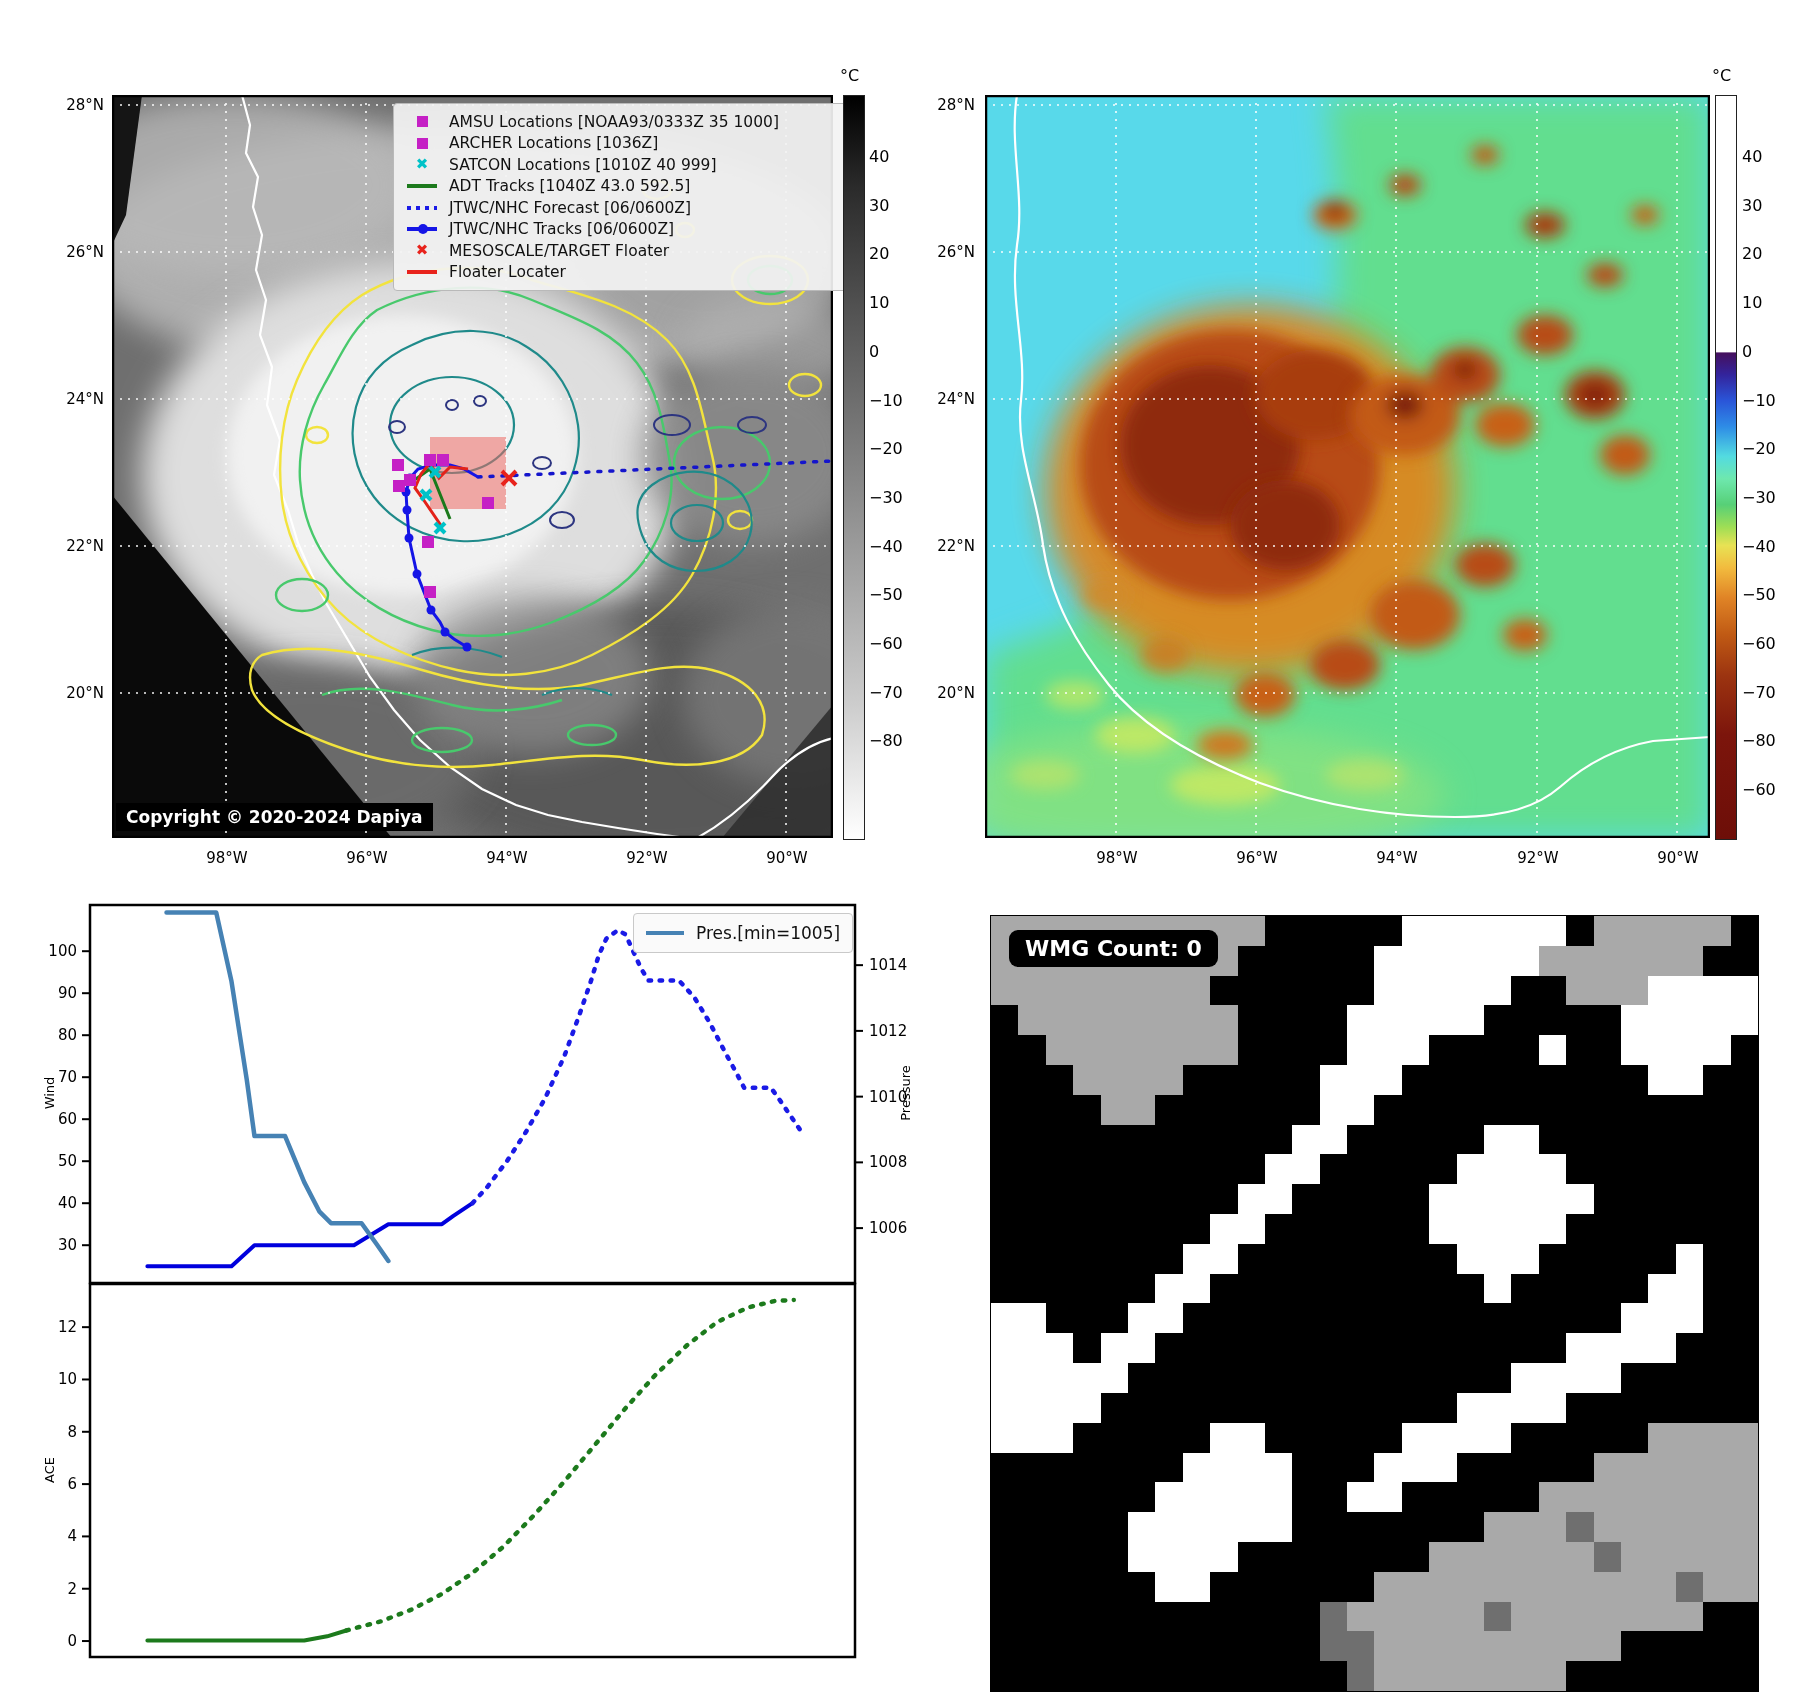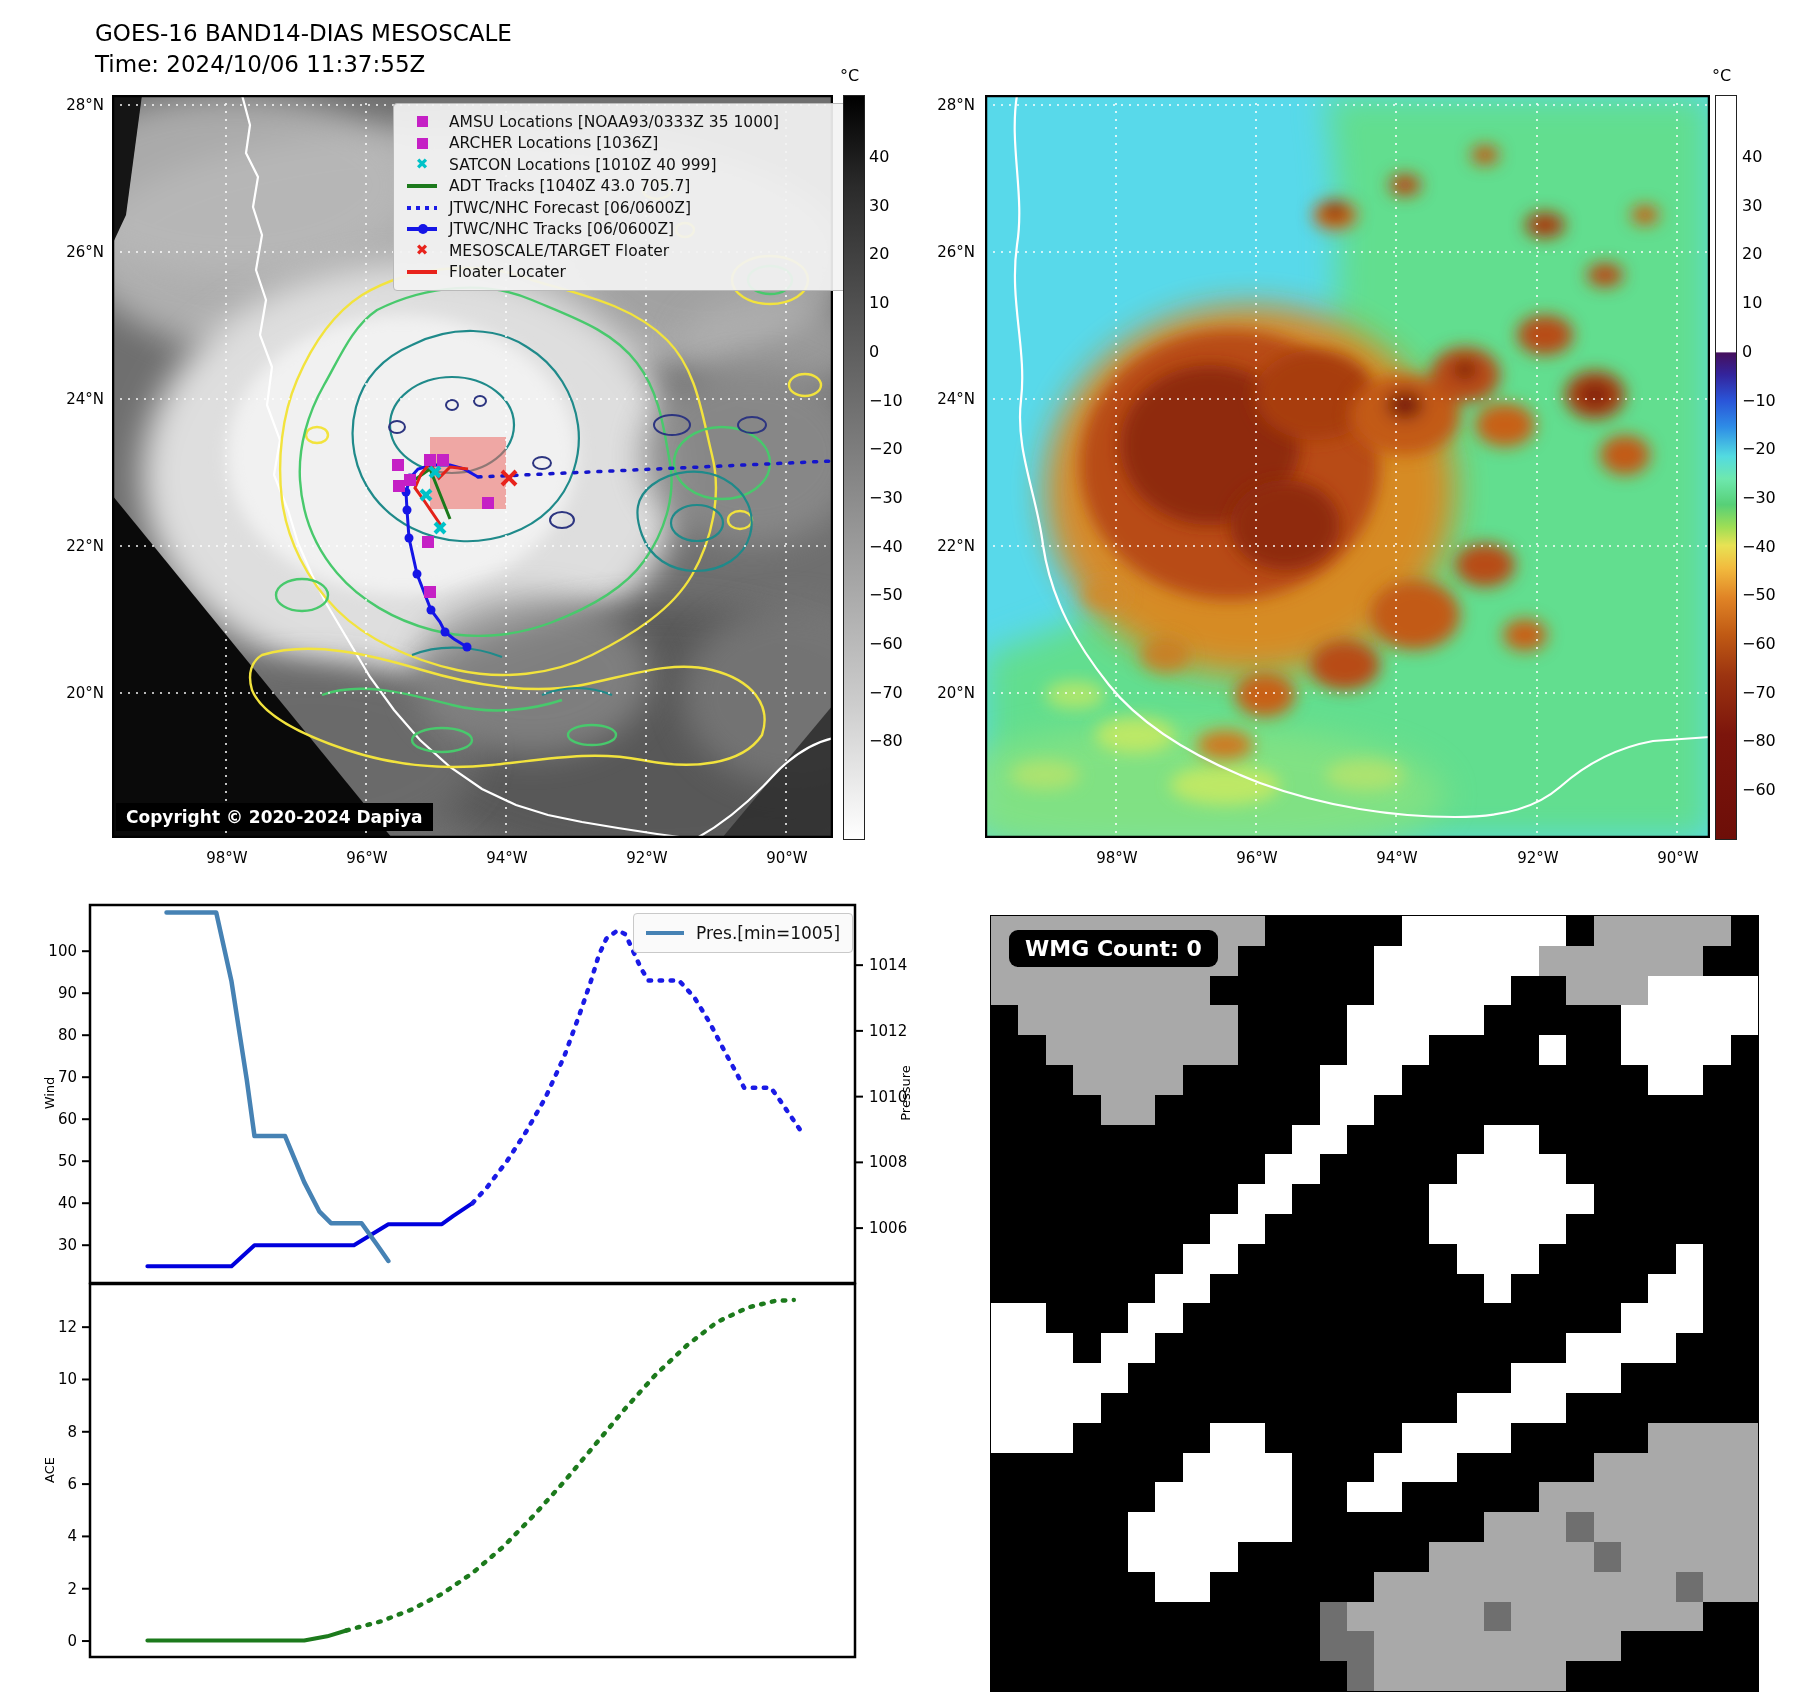--- a/index.html
+++ b/index.html
@@ -43,24 +43,20 @@
   #wmg-panel{left:990px;top:915px;width:767px;height:775px;border:1.5px solid #000;background:#000;}
   #wmg-grid{position:absolute;left:0;top:0;width:100%;height:100%;display:grid;
     grid-template-columns:repeat(28,1fr);grid-template-rows:repeat(26,1fr);}
   #wmg-badge{position:absolute;left:18px;top:14px;background:#000;color:#fff;font-weight:bold;
     font-size:22px;padding:6px 16px;border-radius:9px;}
 </style>
 </head>
 <body>
 <div id="page">
 
-<div class="abs" id="main-title">
-  <div>GOES-16 BAND14-DIAS MESOSCALE</div>
-  <div>Time: 2024/10/06 11:37:55Z</div>
-</div>
 
 <svg class="abs map-svg" style="left:112px;top:95px;" width="721" height="743" viewBox="0 0 721 743">
   <defs>
     <filter id="b16" x="-40%" y="-40%" width="180%" height="180%">
           <feGaussianBlur stdDeviation="16"></feGaussianBlur>
         </filter>
     <filter id="b8" x="-40%" y="-40%" width="180%" height="180%">
           <feGaussianBlur stdDeviation="8"></feGaussianBlur>
         </filter>
     <clipPath id="clip1">
@@ -189,21 +185,21 @@
       <div class="lg-row">
         <span class="lg-marker">
           <span class="mk-x" style="color:#00c2c8">✖</span>
         </span>
         <span>SATCON Locations [1010Z 40 999]</span>
       </div>
       <div class="lg-row">
         <span class="lg-marker">
           <span class="mk-line" style="background:#1c7a1c"></span>
         </span>
-        <span>ADT Tracks [1040Z 43.0 705.7]</span>
+        <span>ADT Tracks [1040Z 43.0 592.5]</span>
       </div>
       <div class="lg-row">
         <span class="lg-marker">
           <span class="mk-dotted"></span>
         </span>
         <span>JTWC/NHC Forecast [06/0600Z]</span>
       </div>
       <div class="lg-row">
         <span class="lg-marker">
           <span class="mk-dot-line" style="background:#1515e6">

